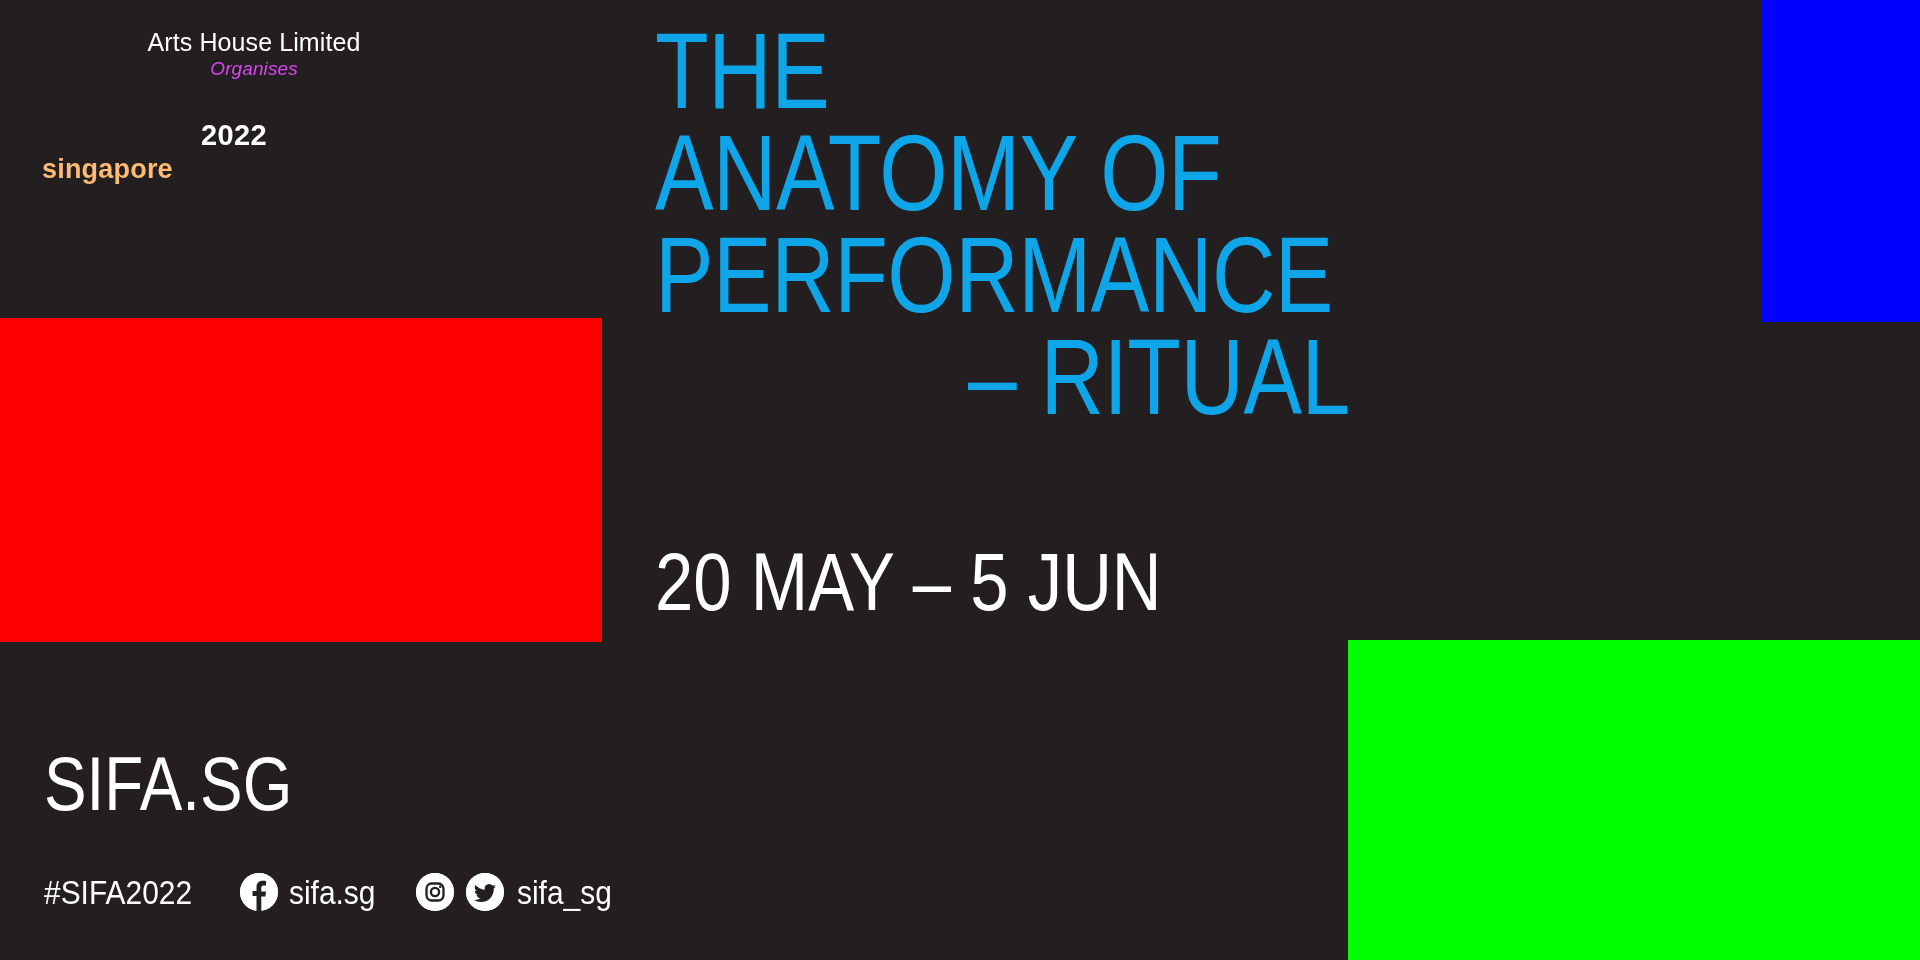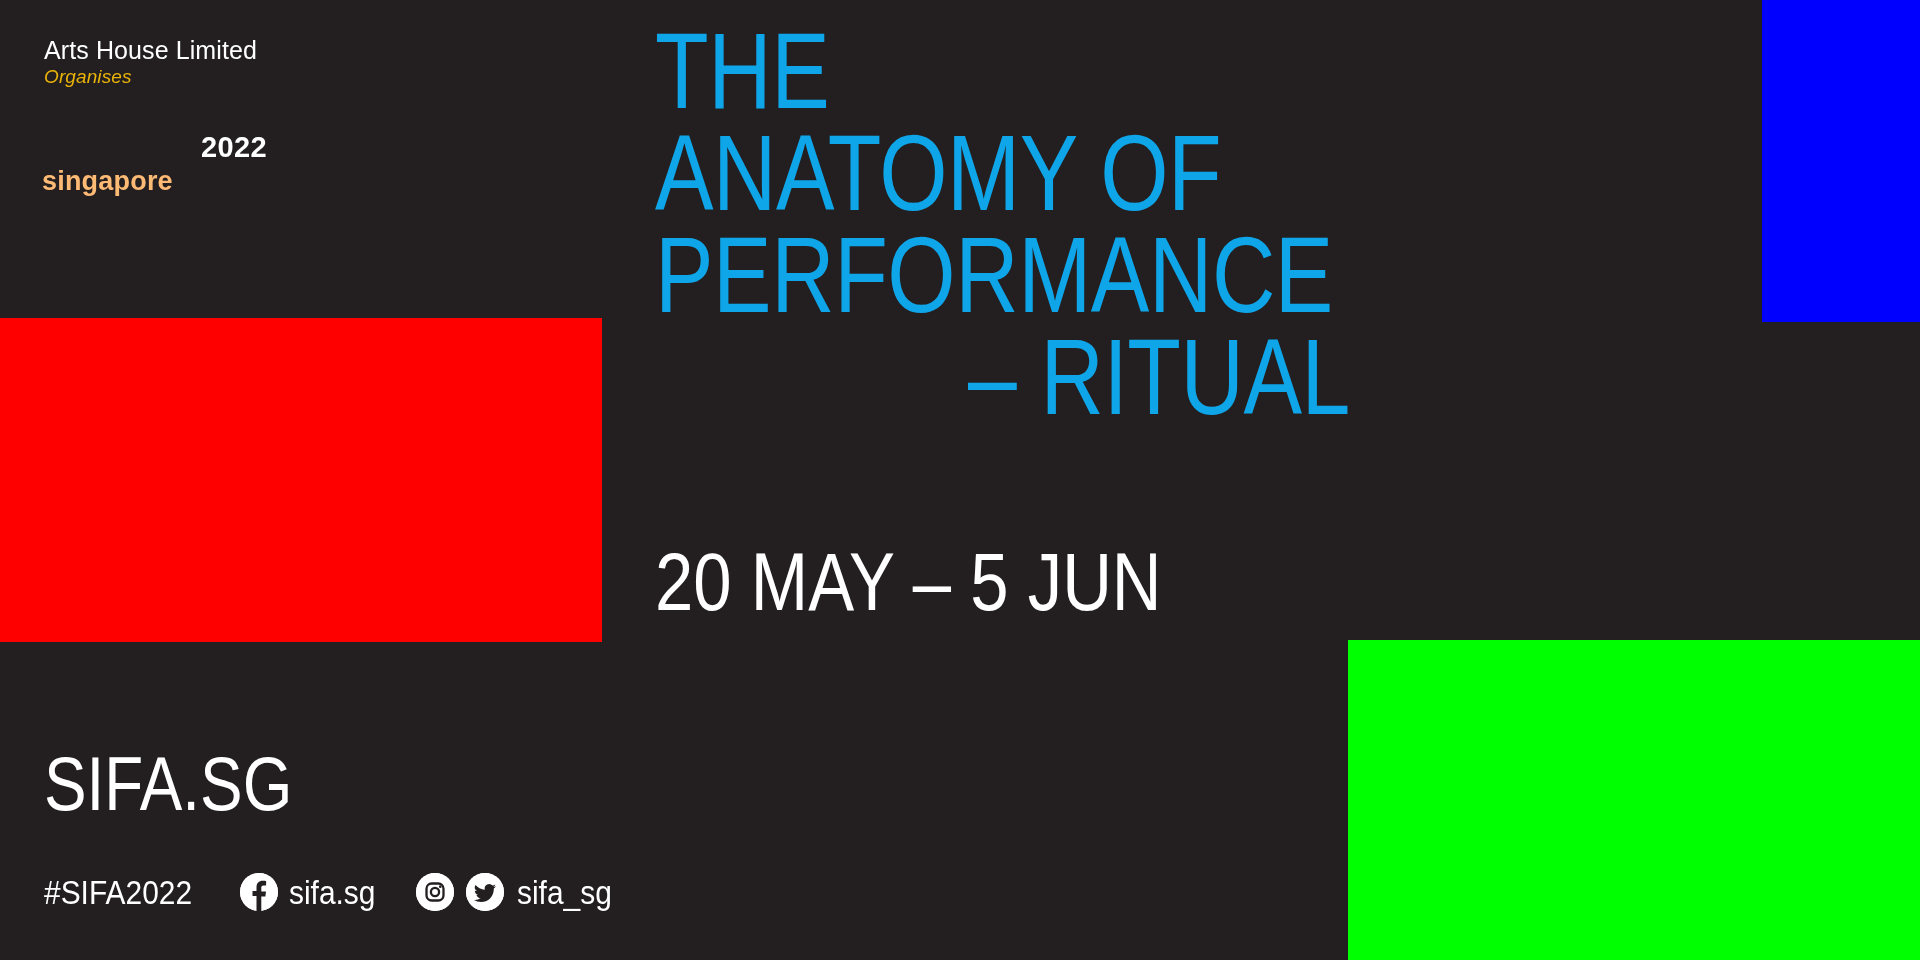--- a/index.html
+++ b/index.html
@@ -21,33 +21,34 @@
   
   .block { position: absolute; }
   #block-blue  { left: 1762px; top: 0;     width: 158px; height: 322px; background: #0000ff; }
   #block-red   { left: 0;      top: 318px; width: 602px; height: 324px; background: #ff0000; }
   #block-green { left: 1348px; top: 640px; width: 572px; height: 320px; background: #00ff00; }
 
   
   #organiser-block {
     position: absolute;
     left: 44px;
-    top: 36px;
+    top: 28px;
     width: 420px;
+    text-align: center;
   }
   #organiser-name {
     color: #ffffff;
     font-size: 25px;
     line-height: 29px;
     font-weight: 400;
     letter-spacing: .1px;
     white-space: nowrap;
   }
   #organiser-role {
-    color: #eab308;
+    color: #d946ef;
     font-size: 19px;
     line-height: 23px;
     font-weight: 400;
     font-style: italic;
     letter-spacing: .1px;
     white-space: nowrap;
   }
 
   #festival-logo {
     position: absolute;
@@ -55,21 +56,20 @@
     top: 118px;
     width: 225px;
   }
   #festival-year {
     text-align: right;
     color: #ffffff;
     font-weight: 700;
     font-size: 29px;
     line-height: 34px;
     letter-spacing: .4px;
-    margin-top: 12px;
   }
   .festival-line {
     color: #fdba74;
     font-weight: 700;
     font-size: 27px;
     line-height: 34px;
     letter-spacing: .2px;
     white-space: nowrap;
   }
 

